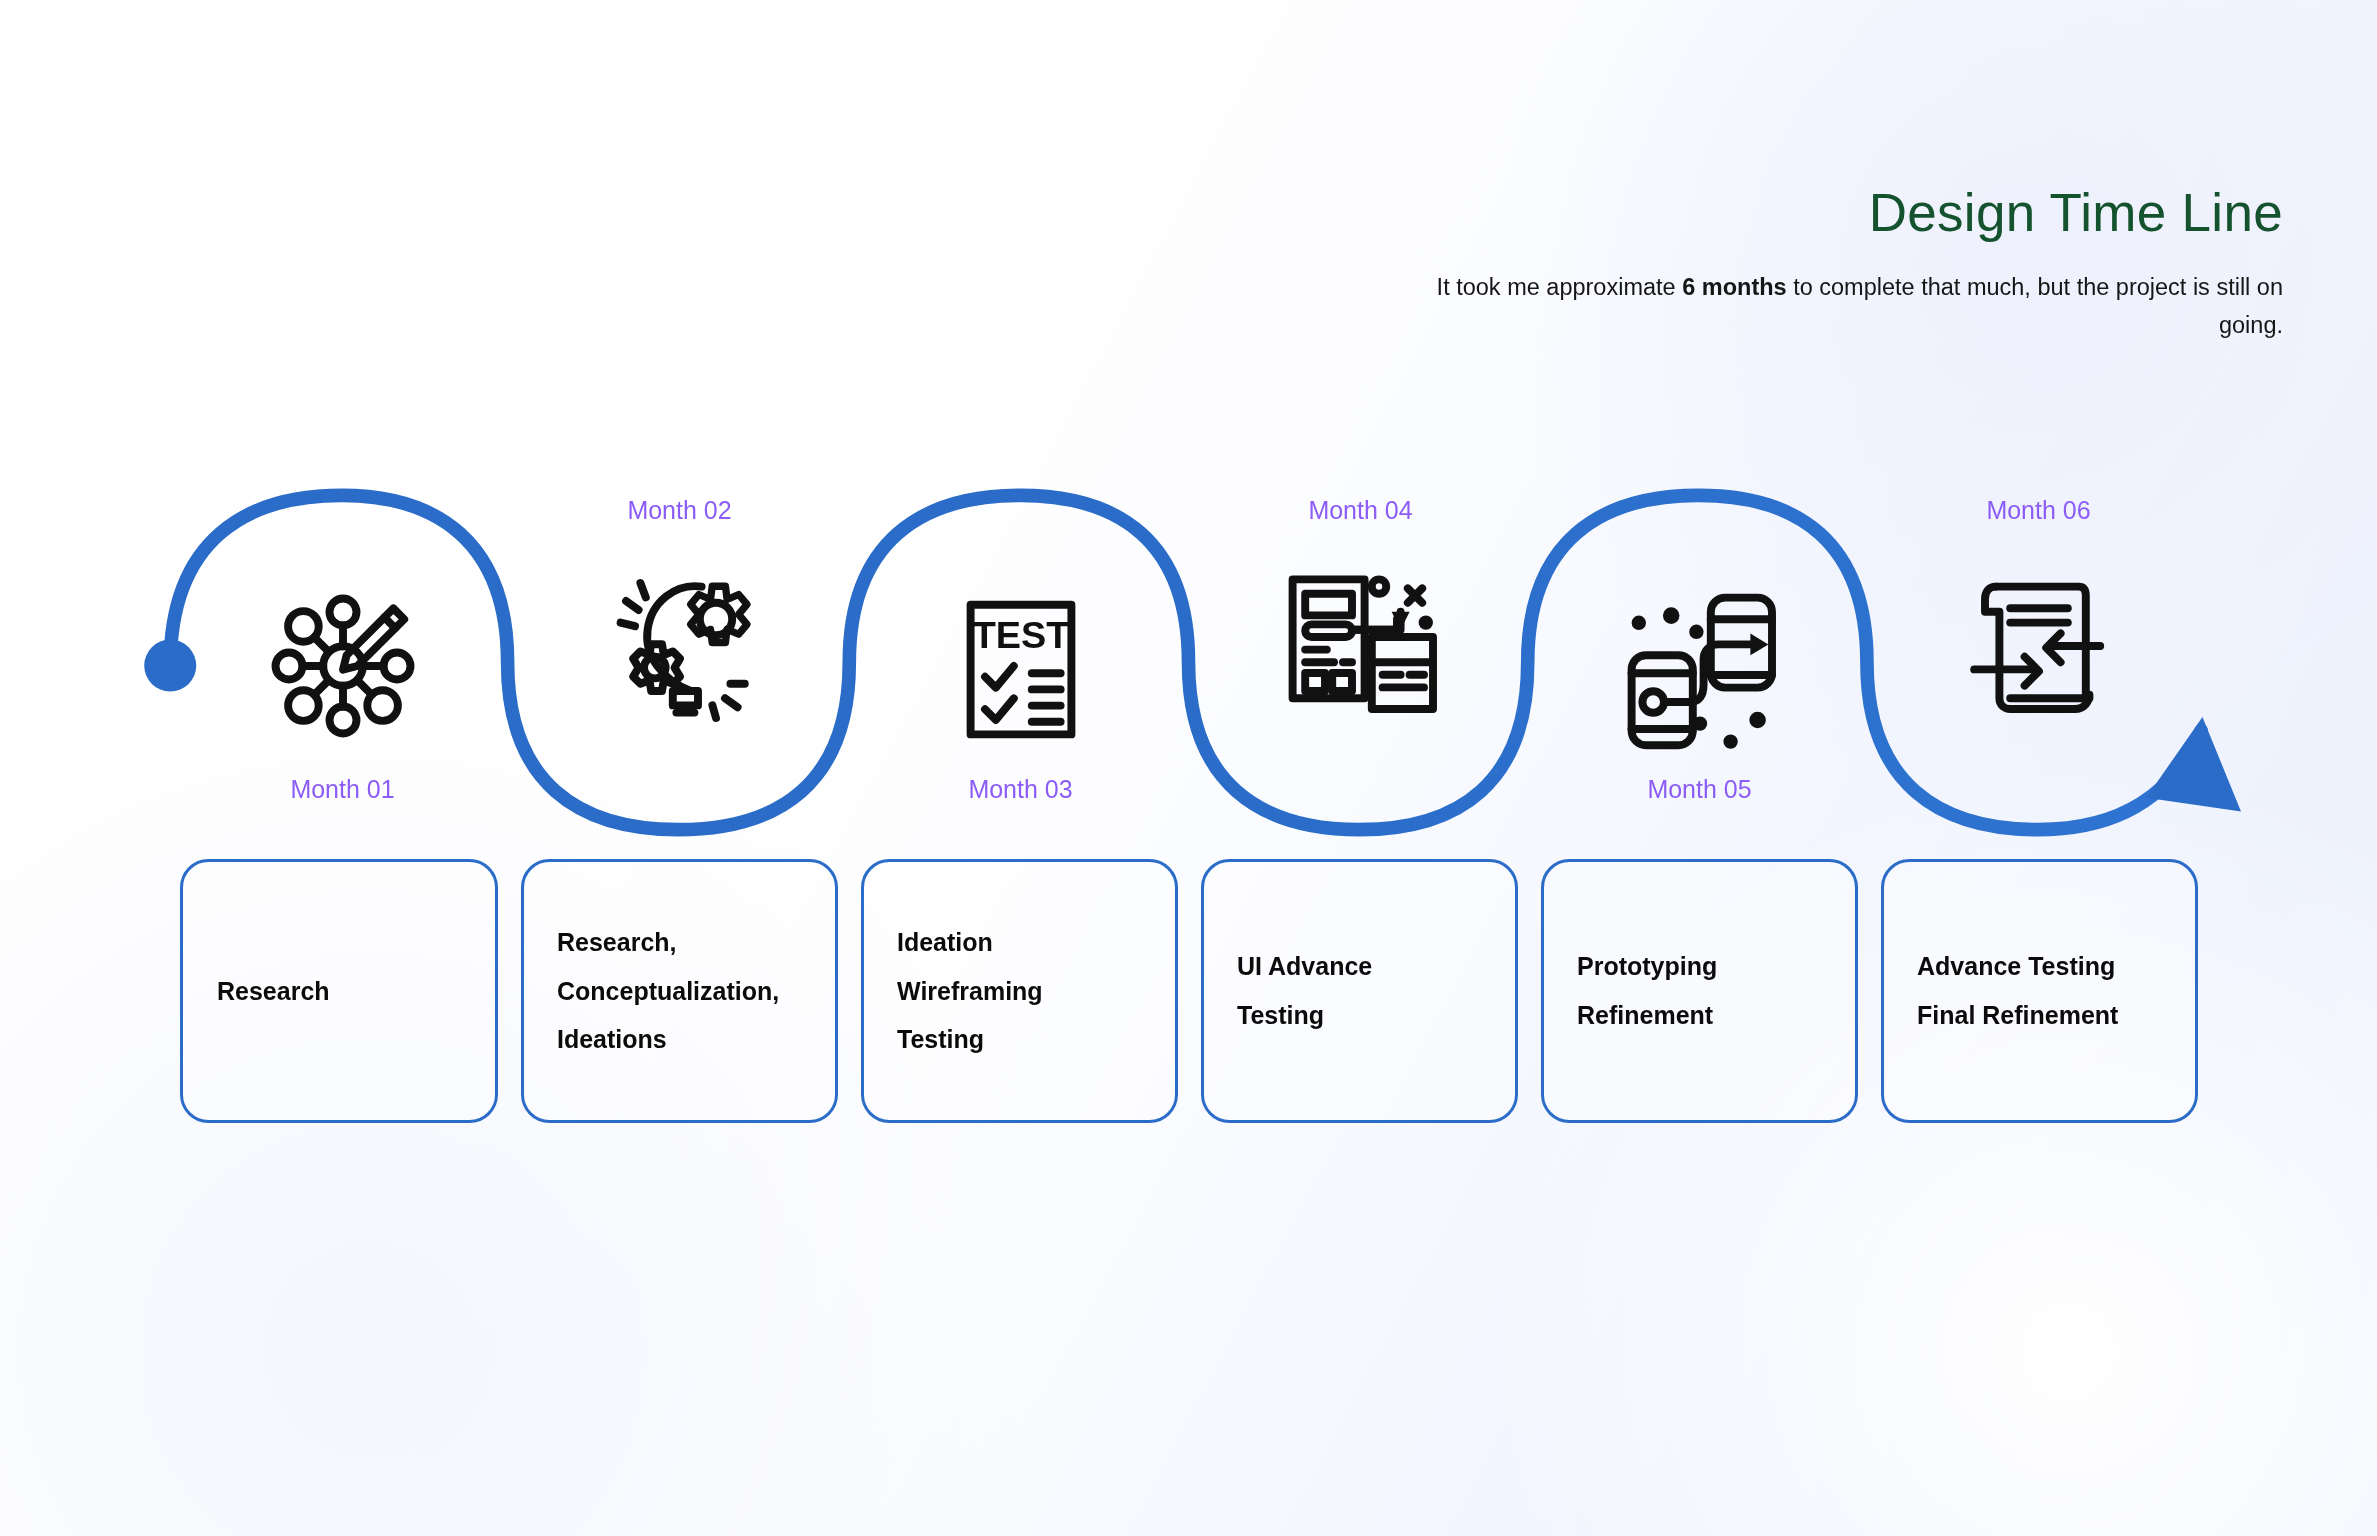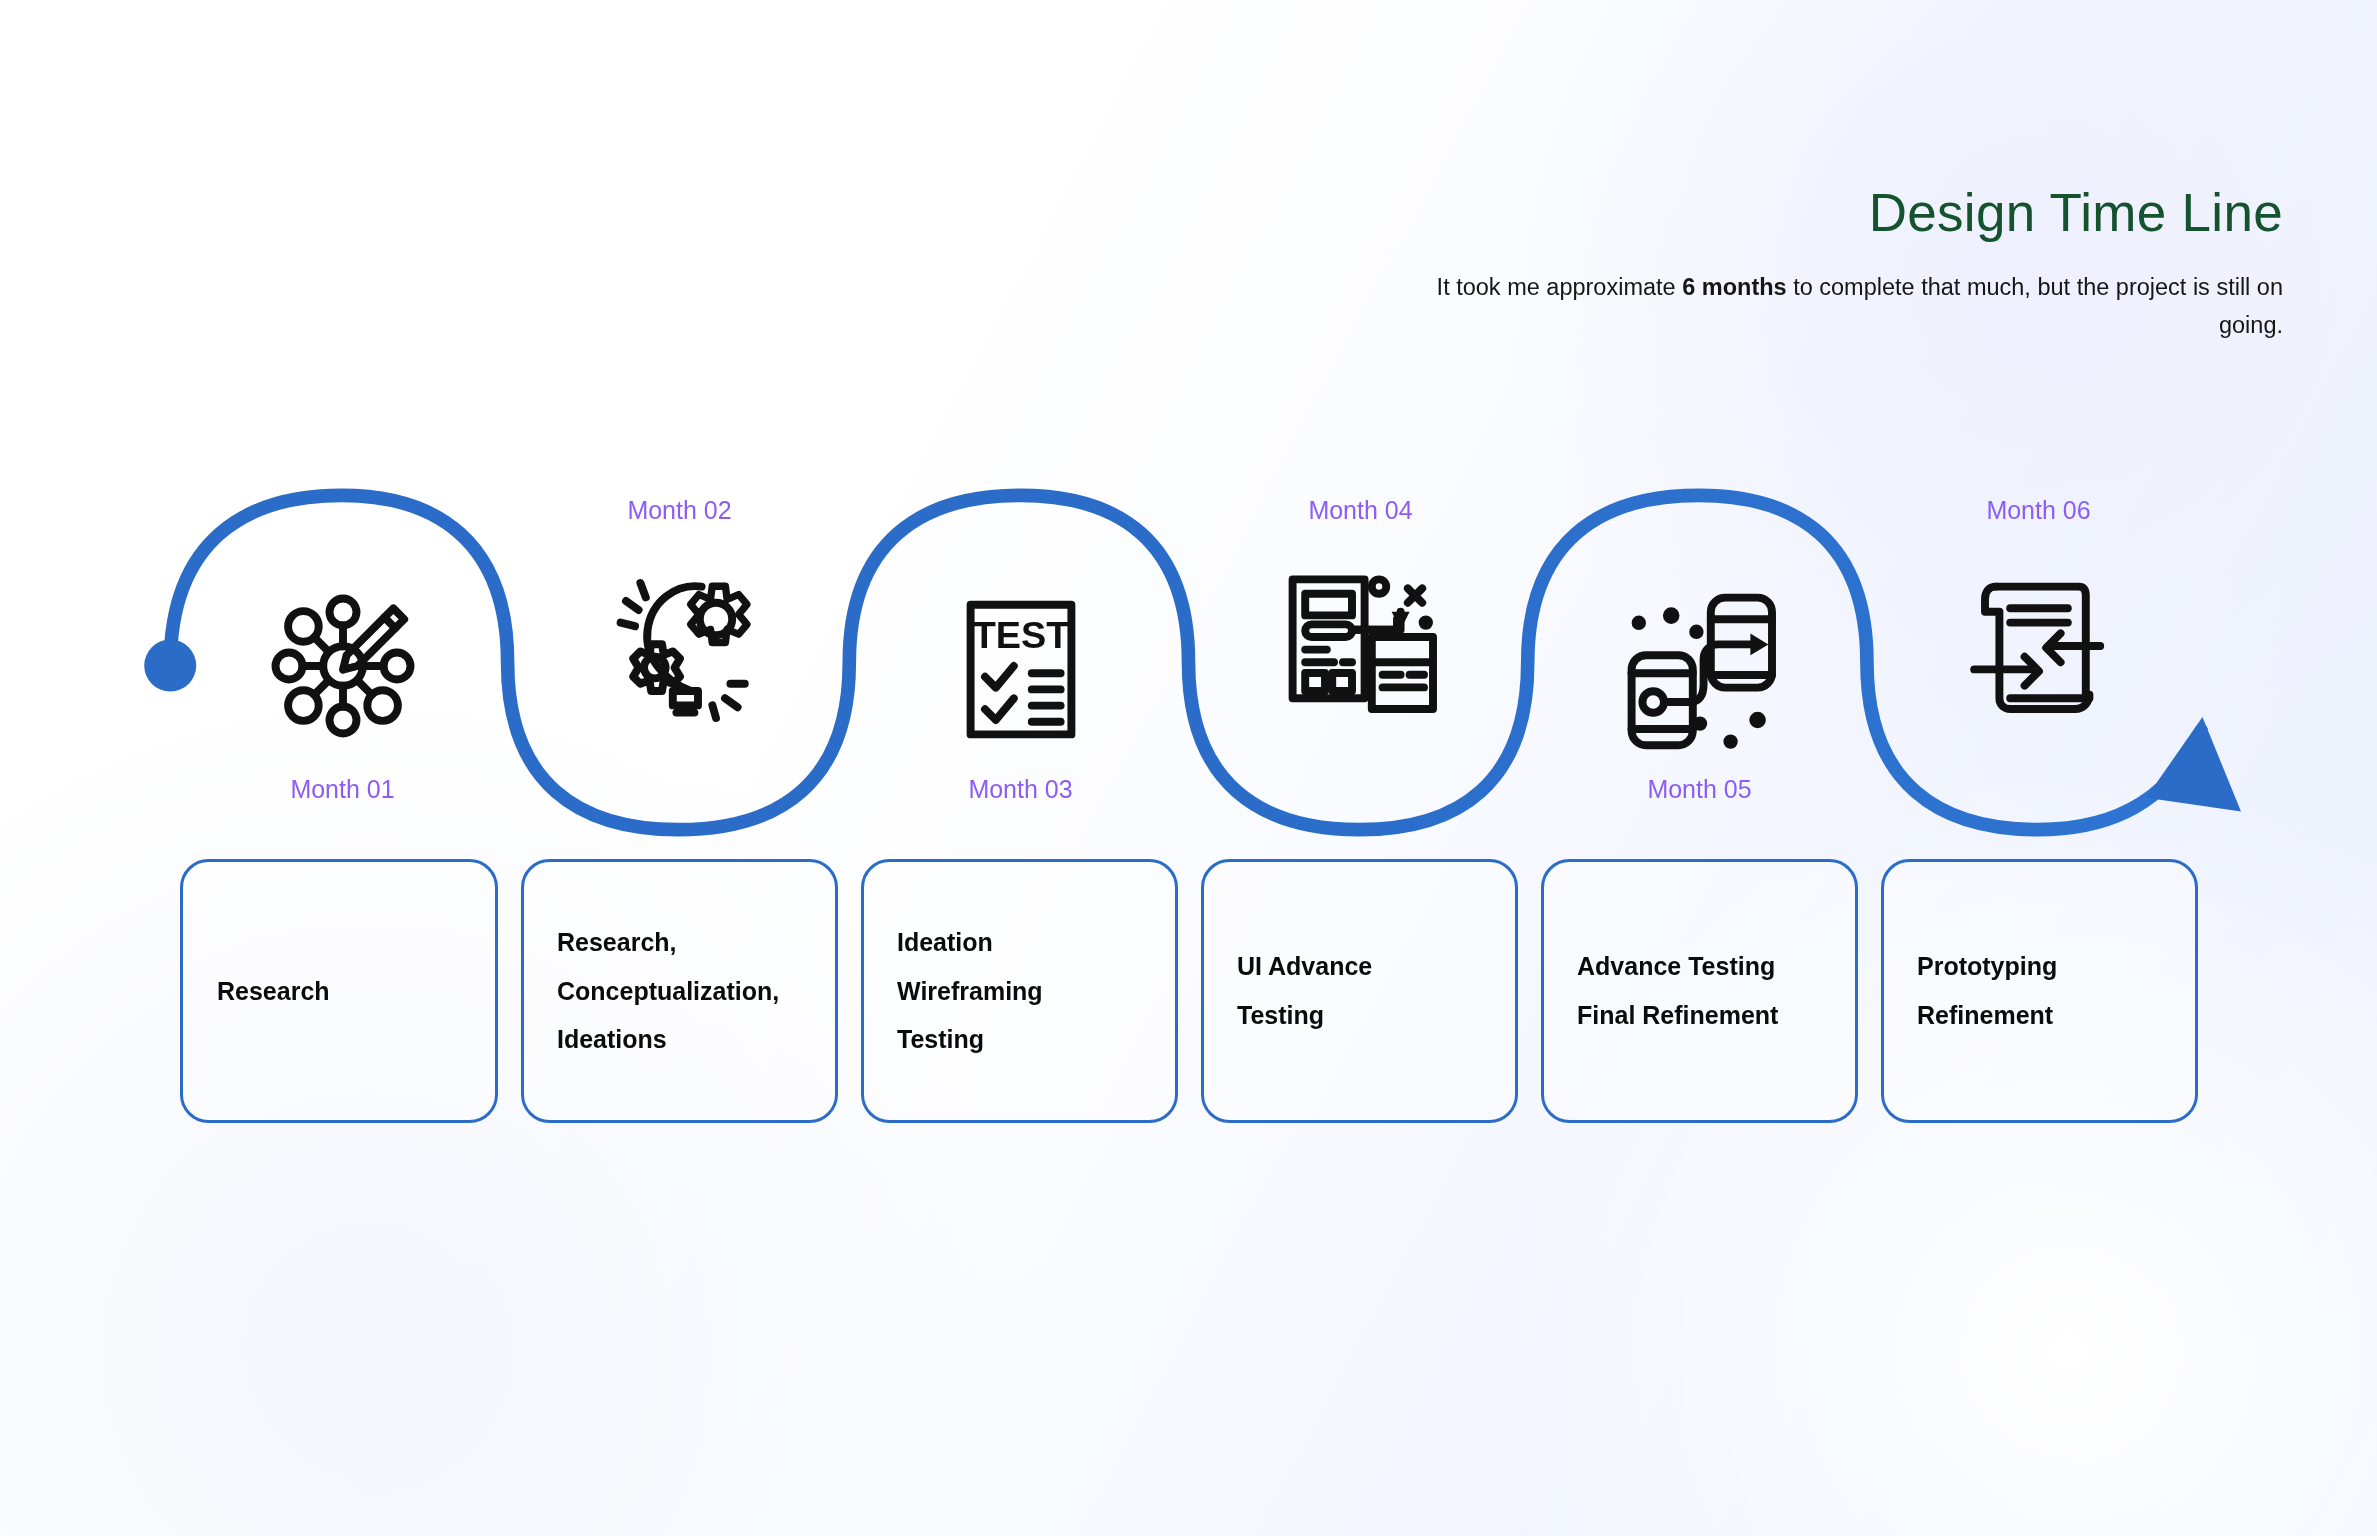--- a/index.html
+++ b/index.html
@@ -331,22 +331,22 @@
     <div class="card-line">Wireframing</div>
     <div class="card-line">Testing</div>
   </div>
 
   <div class="card">
     <div class="card-line">UI Advance</div>
     <div class="card-line">Testing</div>
   </div>
 
   <div class="card">
+    <div class="card-line">Prototyping</div>
+    <div class="card-line">Refinement</div>
+  </div>
+
+  <div class="card">
     <div class="card-line">Advance Testing</div>
     <div class="card-line">Final Refinement</div>
   </div>
-
-  <div class="card">
-    <div class="card-line">Prototyping</div>
-    <div class="card-line">Refinement</div>
-  </div>
 </div>
 
 
 </body></html>

